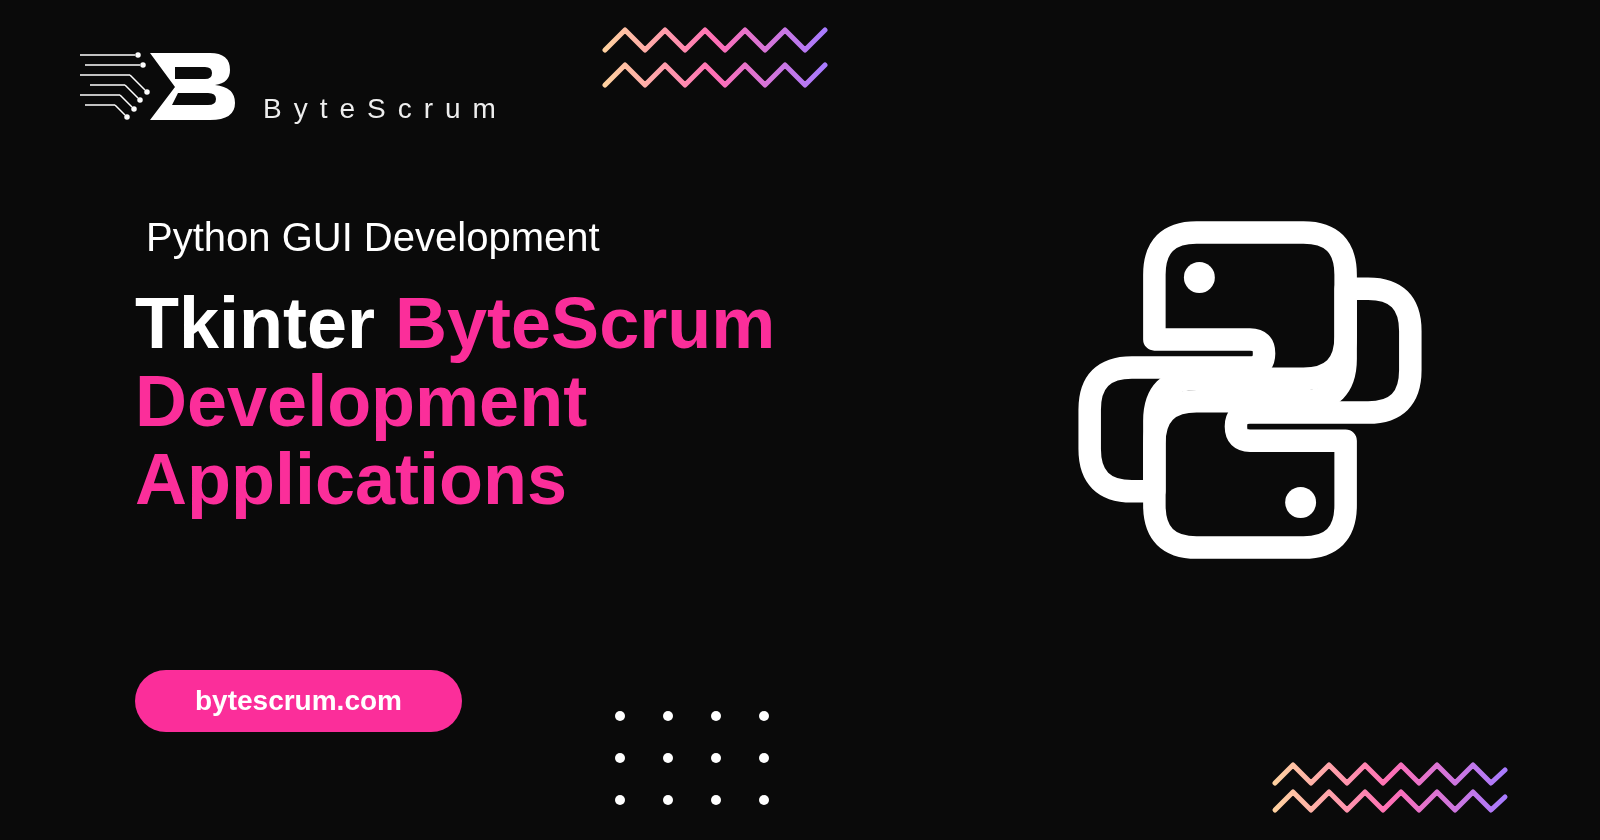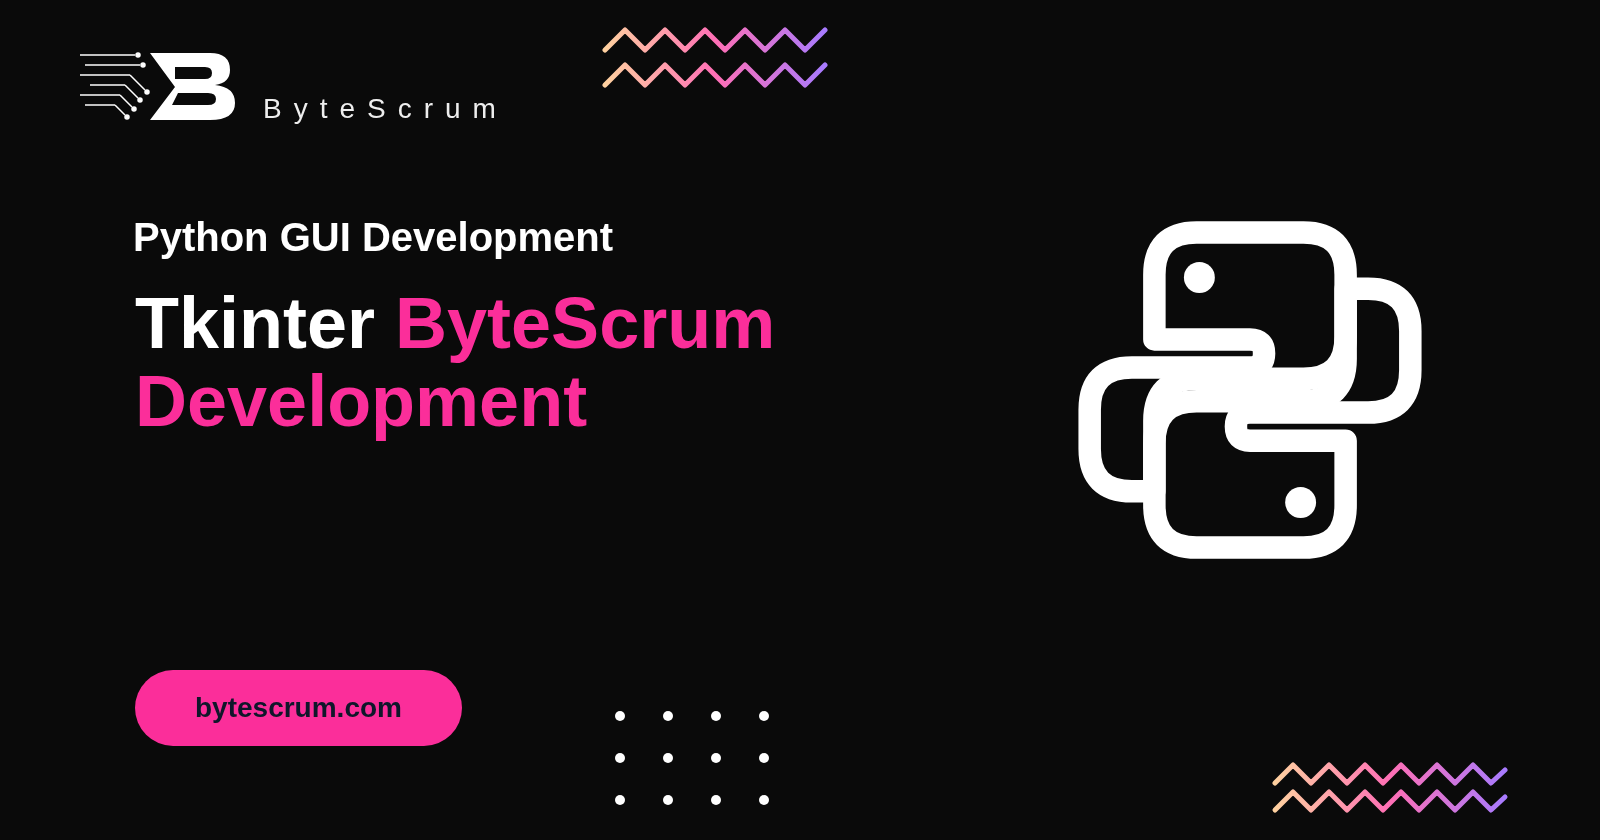--- a/index.html
+++ b/index.html
@@ -35,44 +35,44 @@
   .zigzag-bottom {
     position: absolute;
     bottom: 25px;
     right: 90px;
     width: 240px;
     height: 55px;
   }
   .subtitle {
     position: absolute;
     top: 215px;
-    left: 133px;
+    left: 146px;
     font-size: 40px;
-    font-weight: 700;
+    font-weight: 400;
     color: #fff;
   }
   .headline {
     position: absolute;
     top: 285px;
     left: 135px;
     font-size: 72px;
     font-weight: 800;
     line-height: 1.08;
   }
   .headline .w1 { color: #fff; text-align: center; }
   .headline .w2 { color: #fb2e9a; }
   .cta {
     position: absolute;
     top: 670px;
     left: 135px;
     background: #fb2e9a;
-    color: #0f172a;
+    color: #ffffff;
     font-size: 28px;
     font-weight: 600;
-    padding: 22px 60px;
+    padding: 15px 60px;
     border-radius: 999px;
     border: none;
     cursor: pointer;
   }
   .python-icon {
     position: absolute;
     top: 210px;
     right: 170px;
     width: 360px;
     height: 360px;
@@ -131,20 +131,21 @@
   <polyline points="5,25 25,5 45,25 65,5 85,25 105,5 125,25 145,5 165,25 185,5 205,25 225,5" stroke="url(#g1)" stroke-width="5" fill="none" stroke-linecap="round" stroke-linejoin="round"></polyline>
   <polyline points="5,60 25,40 45,60 65,40 85,60 105,40 125,60 145,40 165,60 185,40 205,60 225,40" stroke="url(#g1)" stroke-width="5" fill="none" stroke-linecap="round" stroke-linejoin="round"></polyline>
 </svg>
 
 <div class="subtitle">Python GUI Development</div>
 
 <div class="headline">
   <span class="w1">Tkinter</span>
   <span class="w2">ByteScrum</span><br>
   <span class="w2">Development</span><br>
+  <span class="w2">Applications</span>
 </div>
 
 <button class="cta">bytescrum.com</button>
 
 <svg class="python-icon" viewBox="0 0 256 256">
   <g fill="none" stroke="#fff" stroke-width="16" stroke-linejoin="round">
     <path d="M 126 16
              L 90 16
              Q 60 16 60 46
              L 60 92

